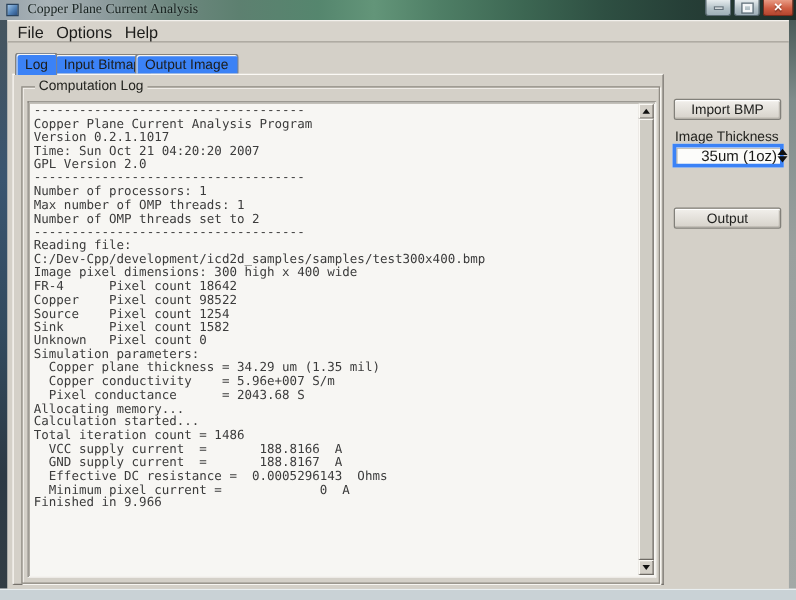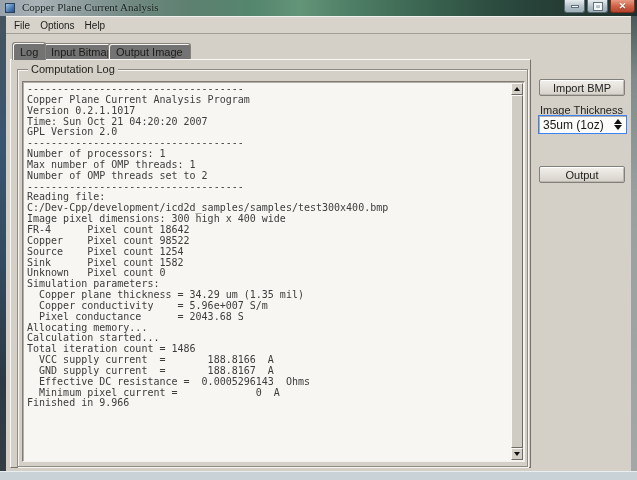--- a/index.html
+++ b/index.html
@@ -35,24 +35,24 @@
   .glyph-min{width:8px;height:3px;background:#f4f7f8;border:1px solid #61707a;}
   .glyph-max{width:8px;height:7px;border:2px solid #f4f7f8;outline:1px solid #61707a;}
   .glyph-close{color:#fff;font-size:9px;font-weight:bold;line-height:1;
     text-shadow:0 1px 1px rgba(0,0,0,.35);}
 
   .client{position:absolute;left:6px;top:16px;width:625px;height:455px;background:#d4d0c8;}
 
   
   .menubar{position:absolute;left:0;top:0;width:625px;height:18px;background:#d7d3cb;
     border-top:1px solid #f2f0ec;border-bottom:1px solid #a39f97;display:flex;align-items:center;padding-left:3px;}
-  .menu-item{font-size:10px;color:#1c1c1a;padding:2px 5px;cursor:default;}
-
-  
-  .tab{position:absolute;font-size:11px;color:#1c1c1a;background:#737373;
+  .menu-item{font-size:13px;color:#1c1c1a;padding:2px 5px;cursor:default;}
+
+  
+  .tab{position:absolute;font-size:11px;color:#1c1c1a;background:#3b82f6;
     border:1px solid #87837b;border-bottom:none;border-radius:3px 3px 0 0;
     box-shadow:inset 1px 1px 0 #f8f6f2;padding:2px 7px 0 7px;}
   .tab.active{top:26px;height:18px;z-index:3;padding-top:3px;}
   .tab.t1{left:6px;}
   .tab.t2{top:27px;height:16px;left:37px;}
   .tab.t3{top:27px;height:16px;left:102px;}
 
   
   .panel{position:absolute;left:4px;top:43px;width:521px;height:409px;background:#d4d0c8;
     border:1px solid;border-color:#fbf9f5 #75716b #75716b #fbf9f5;z-index:2;}
@@ -90,22 +90,22 @@
   .btn{position:absolute;left:533px;width:86px;height:17px;font-size:11px;color:#20201e;
     font-family:"Liberation Sans",sans-serif;
     border:1px solid #82807a;border-radius:2px;background:linear-gradient(#f2f0ec,#d6d2ca);
     box-shadow:inset 0 1px 0 #fff,inset -1px -1px 0 #bcb8b0;
     display:flex;align-items:center;justify-content:center;cursor:default;}
   .btn.import{top:63px;}
   .btn.check{top:126px;}
   .btn.analyze{top:150px;}
   .side-label{position:absolute;left:534px;top:88px;font-size:11px;color:#23231f;}
   .combo{position:absolute;left:532px;top:99px;width:89px;height:19px;background:#fcfcfa;
-    border:1px solid #3b82f6;box-shadow:inset 1px 1px 0 #b3afa7;
-    display:flex;align-items:center;padding-left:4px;cursor:default;}
+    border:3px solid #3b82f6;box-shadow:inset 1px 1px 0 #b3afa7;
+    display:flex;align-items:center;padding-left:20px;cursor:default;}
   .combo-value{font-size:12px;color:#1a1a18;white-space:nowrap;}
   .combo-arrows{margin-left:auto;margin-right:4px;display:flex;flex-direction:column;
     align-items:center;gap:1px;}
   .combo-arrows .tri-up{border-left-width:4px;border-right-width:4px;border-bottom-width:5px;}
   .combo-arrows .tri-down{border-left-width:4px;border-right-width:4px;border-top-width:5px;}
 </style>
 </head>
 <body>
 
 <div class="stage">

